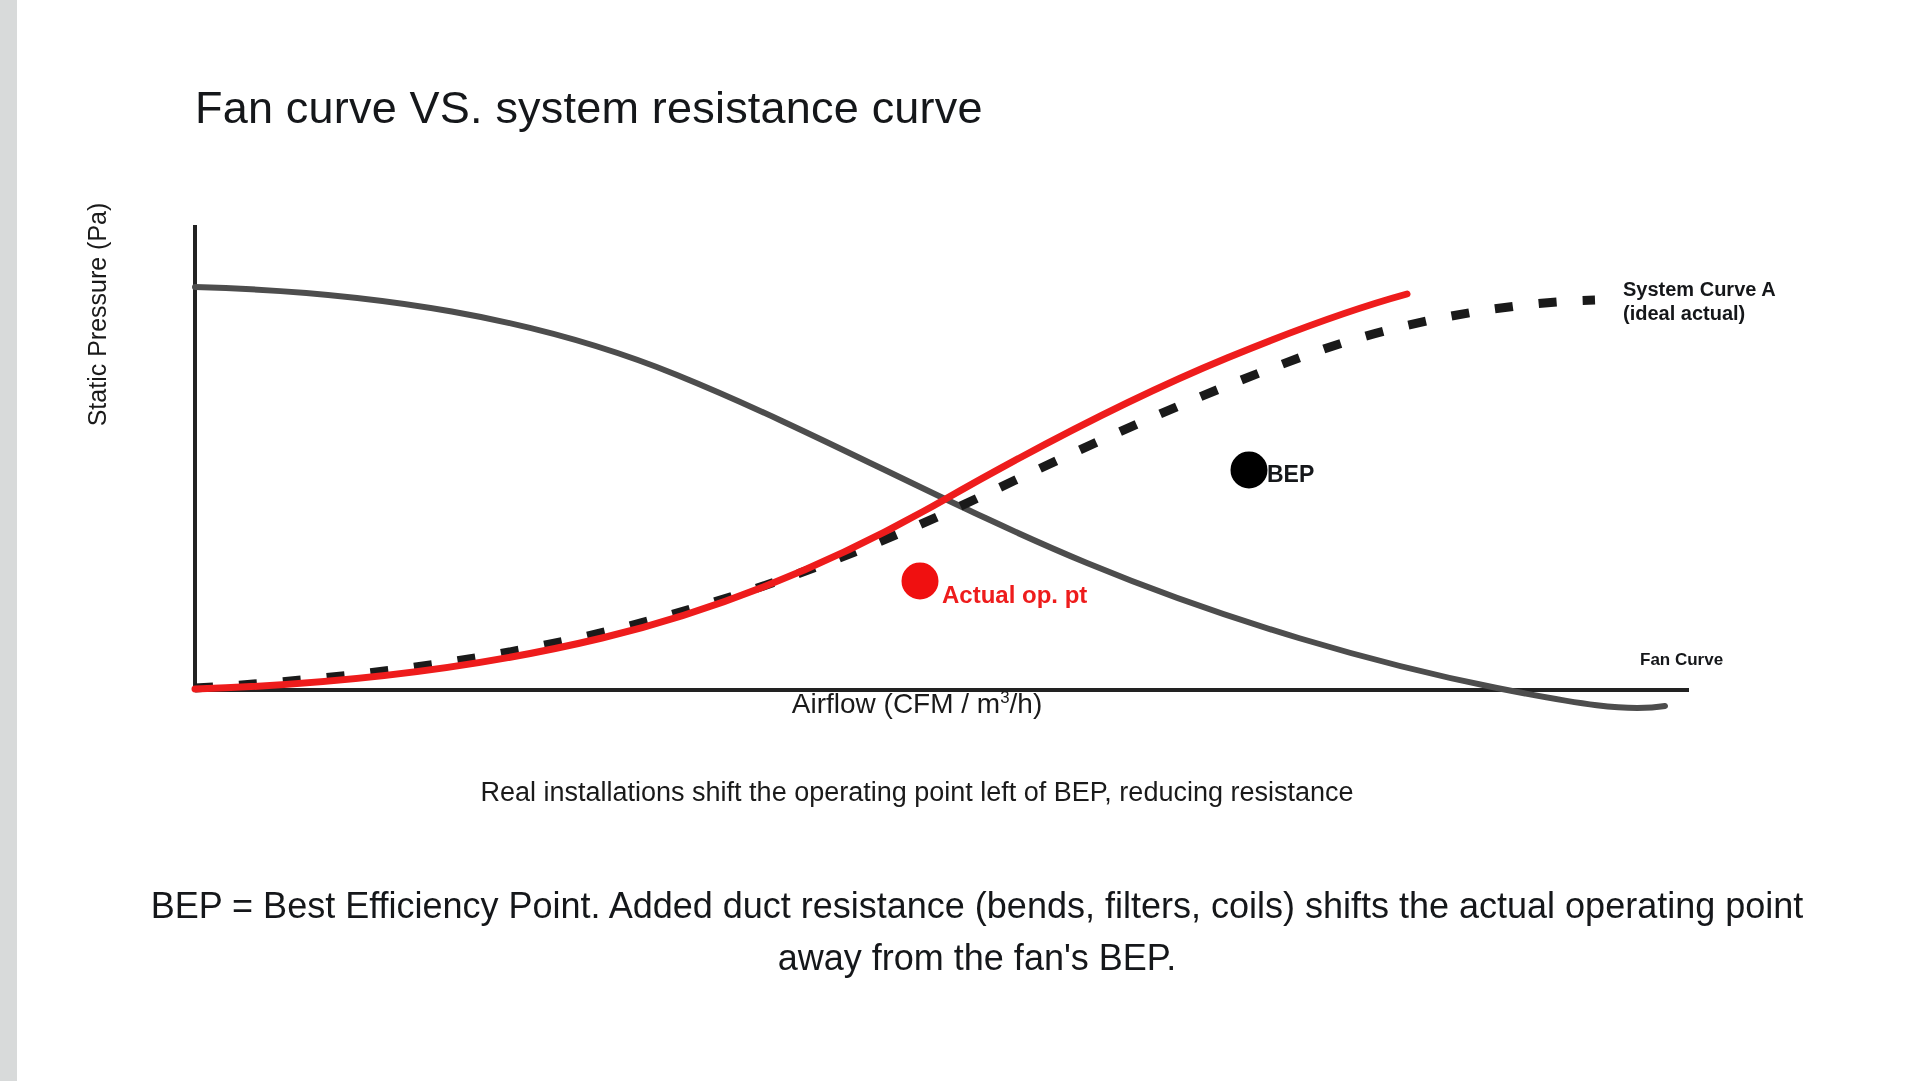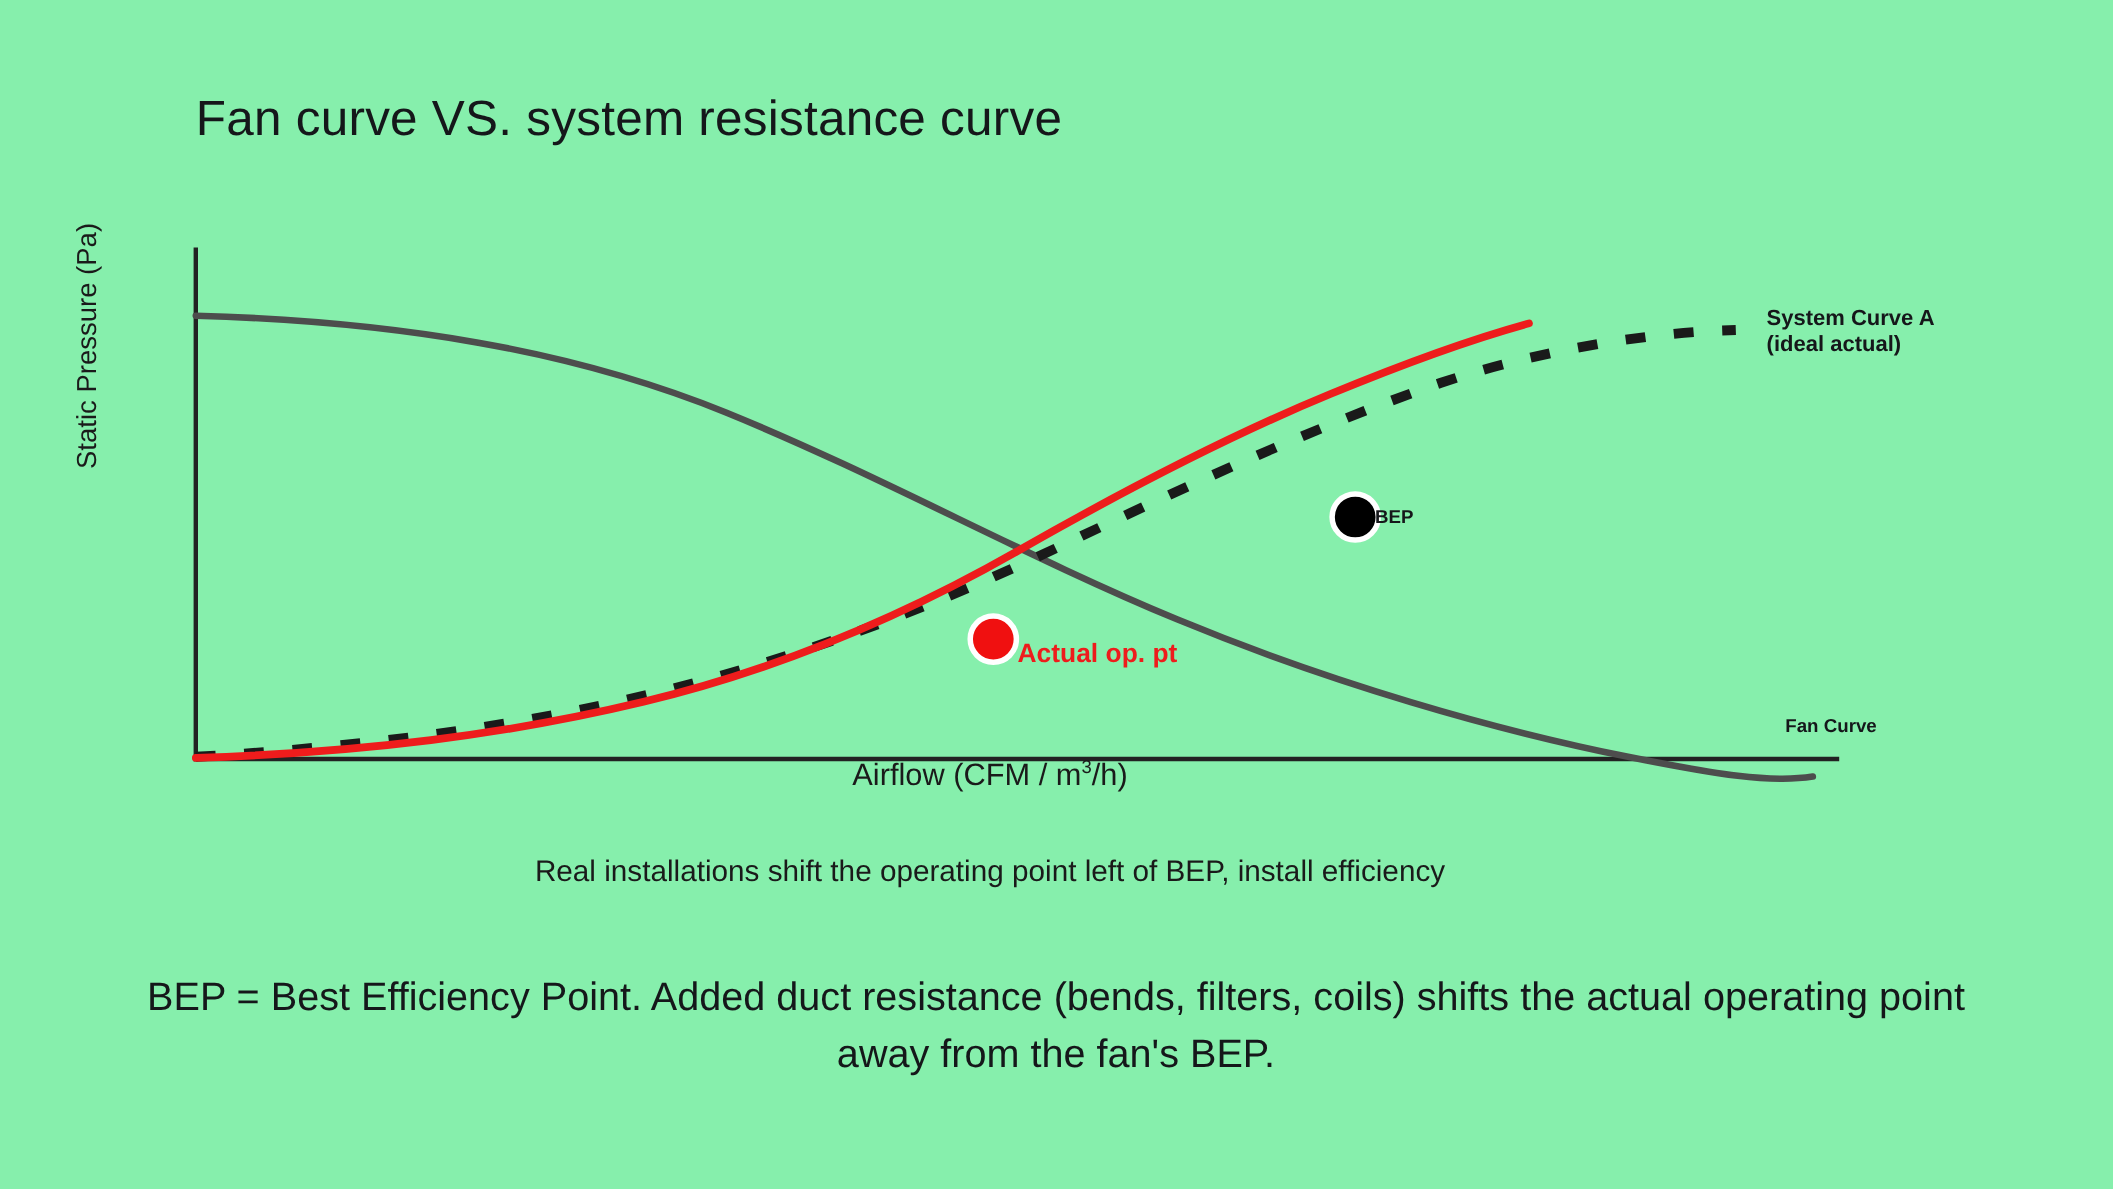--- a/index.html
+++ b/index.html
@@ -11,21 +11,22 @@
     width: 1921px;
     height: 1081px;
     overflow: hidden;
     font-family: "Liberation Sans", sans-serif;
     color: #1a1a1a;
     position: relative;
   }
   #figure {
     position: absolute;
     inset: 0;
-    background: #86efac;
+    background: #ffffff;
+    margin-left: 17px;
   }
   .chart-title {
     position: absolute;
     left: 178px;
     top: 82px;
     font-size: 45px;
     font-weight: 400;
     letter-spacing: 0.2px;
     color: #15171a;
     white-space: nowrap;
@@ -82,21 +83,21 @@
   .annot {
     position: absolute;
     font-weight: bold;
     white-space: nowrap;
     line-height: 1.22;
   }
   .annot-red { color: #ee1c1c; }
   .annot-dark { color: #15171a; }
   #annot-system-curve-b { left: 1222px; top: 265px; font-size: 25px; }
   #annot-system-curve-a { left: 1606px; top: 277px; font-size: 20px; }
-  #annot-bep { left: 1250px; top: 460px; font-size: 17px; }
+  #annot-bep { left: 1250px; top: 460px; font-size: 23px; }
   #annot-actual-op { left: 925px; top: 580px; font-size: 24px; }
   #annot-fan-curve { left: 1623px; top: 650px; font-size: 17px; }
 </style>
 </head>
 <body>
 
 <div id="figure">
 
   <div class="chart-title">Fan curve VS. system resistance curve</div>
 
@@ -125,17 +126,17 @@
   </div>
 
   <div class="annot annot-dark" id="annot-bep">BEP</div>
 
   <div class="annot annot-red" id="annot-actual-op">Actual op. pt</div>
 
   <div class="annot annot-dark" id="annot-fan-curve">Fan Curve</div>
 
   <div class="xlabel"><span>Airflow (CFM / m</span><sup>3</sup><span>/h)</span></div>
 
-  <div class="subcaption">Real installations shift the operating point left of BEP, install efficiency</div>
+  <div class="subcaption">Real installations shift the operating point left of BEP, reducing resistance</div>
 
   <div class="footnote">BEP = Best Efficiency Point. Added duct resistance (bends, filters, coils) shifts the actual operating point away from the fan's BEP.</div>
 
 </div>
 
 </body></html>

